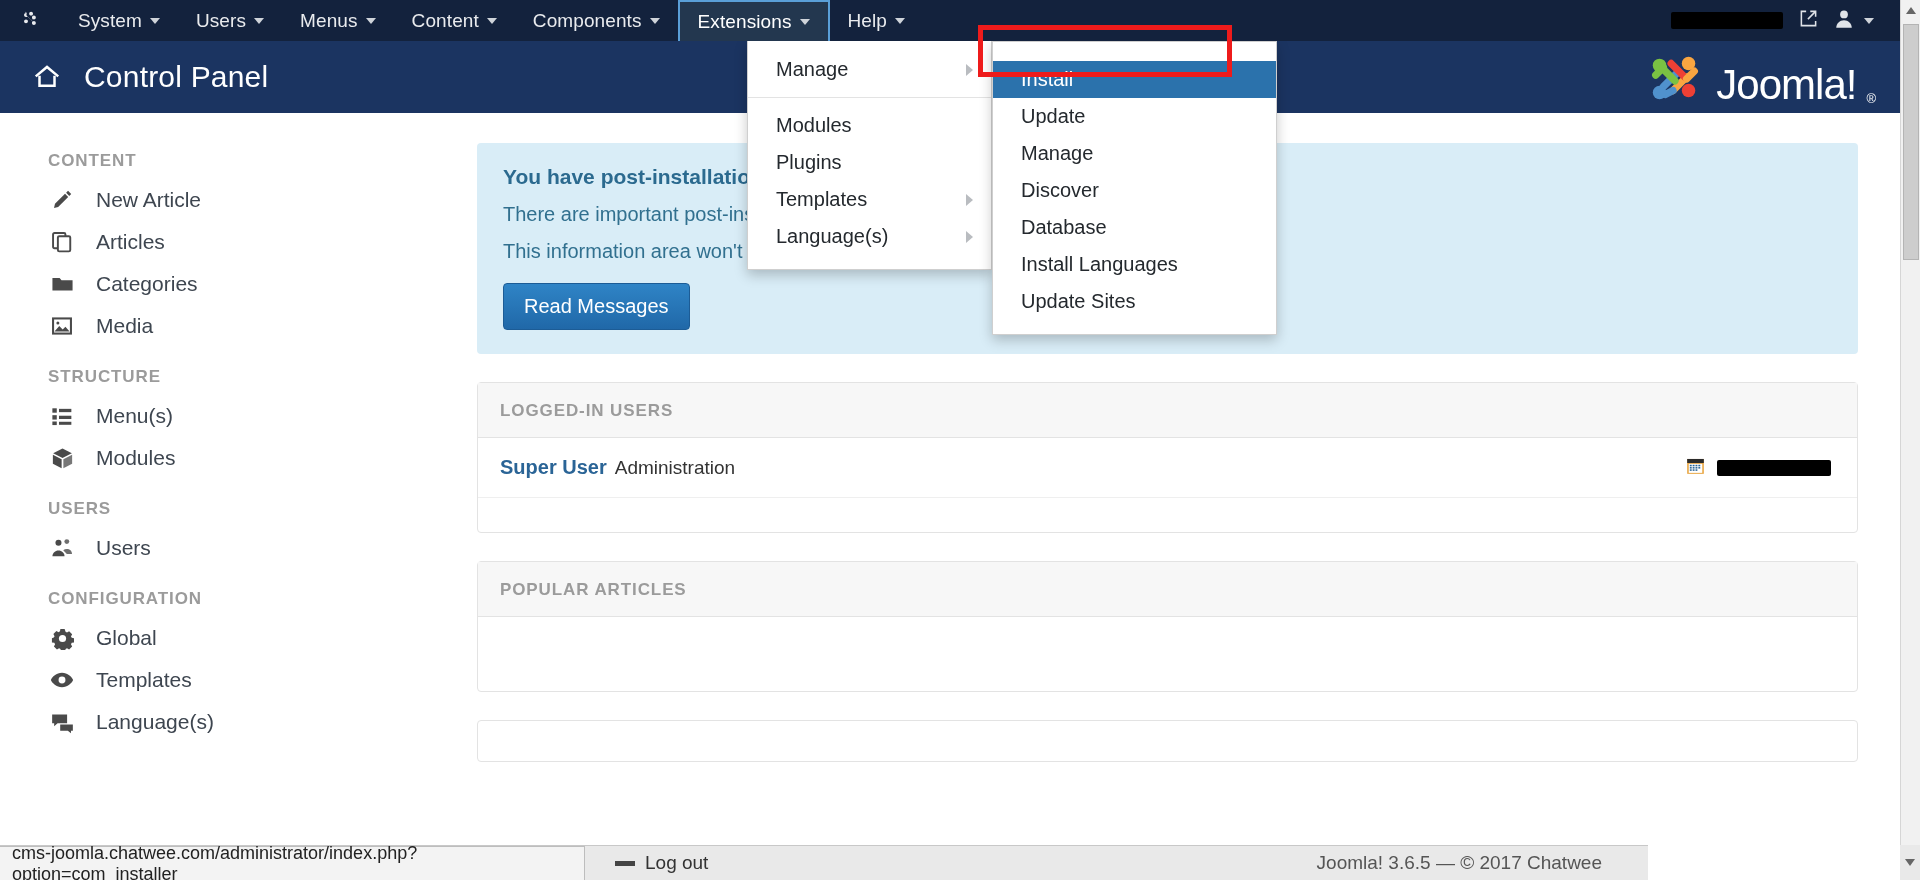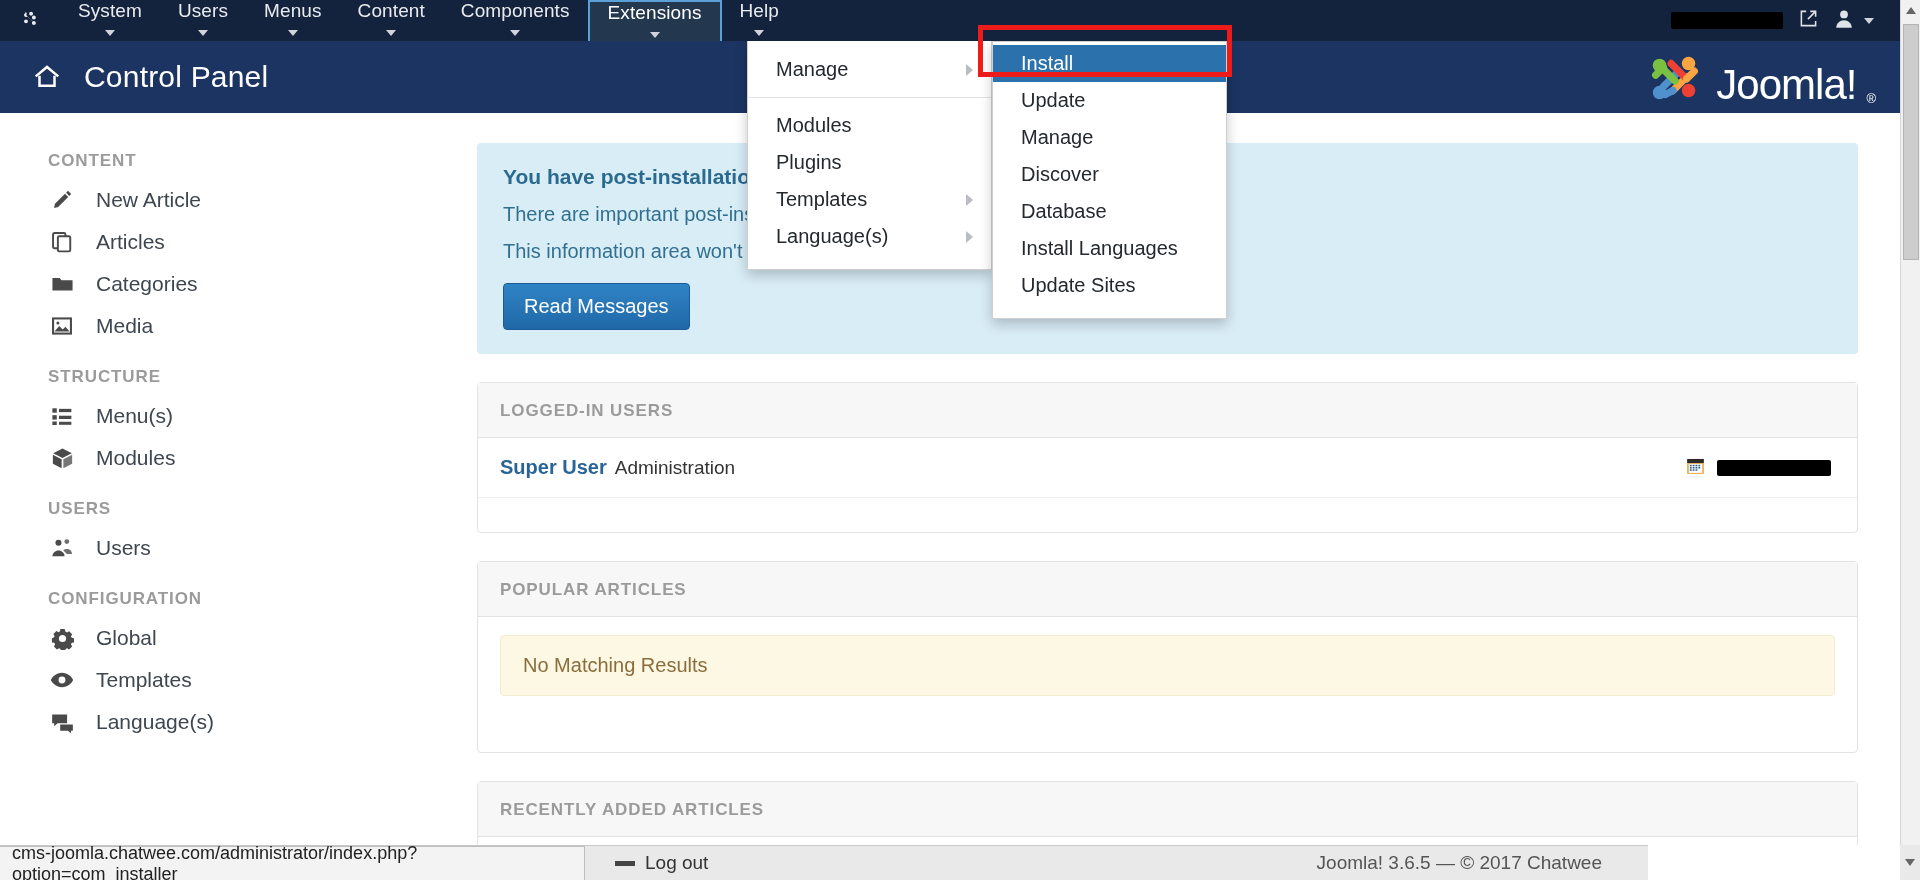--- a/index.html
+++ b/index.html
@@ -19,21 +19,21 @@
     z-index: 60;
   }
   .joomla-mark {
     width: 60px; display: flex; align-items: center; justify-content: center;
     color: #e8eaee;
   }
   .menu-item {
     display: flex; align-items: center; gap: 8px;
     padding: 0 18px;
     color: #e9ebee; font-size: 19px; letter-spacing: .1px;
-    cursor: pointer; white-space: nowrap; flex-direction: column;
+    cursor: pointer; white-space: nowrap;
   }
   .menu-item.active {
     background: #23374f;
     border-left: 2px solid #5a9fd8;
     border-right: 2px solid #5a9fd8;
     border-top: 2px solid #5a9fd8;
     color: #ffffff;
   }
   .caret-down {
     width: 0; height: 0;
@@ -95,23 +95,23 @@
   .dd-item .arrow-right {
     margin-left: auto;
     width: 0; height: 0;
     border-top: 6px solid transparent;
     border-bottom: 6px solid transparent;
     border-left: 7px solid #b9bcc0;
   }
   .dd-sep { height: 1px; background: #e3e3e3; margin: 9px 0; }
 
   #ext-submenu {
-    top: 41px; left: 992px; width: 235px;
+    top: 41px; left: 992px; width: 285px;
     border: 1px solid #cfcfcf;
-    padding: 3px 0 14px 0;
+    padding: 19px 0 14px 0;
   }
   .dd-item.highlight {
     background: #2b72ac;
     color: #ffffff;
   }
   
   .red-box {
     position: absolute;
     top: 25px; left: 978px; width: 254px; height: 52px;
     border: 5px solid #ee1b1b;
@@ -491,27 +491,25 @@
             <span class="redacted redact-date"></span>
           </span>
         </div>
         <div class="panel-spacer"></div>
       </div>
     </div>
 
     <div class="panel">
       <div class="panel-head">POPULAR ARTICLES</div>
       <div class="panel-pad">
-        <div class="warn-box">No Matching Results</div>
         <div class="panel-spacer"></div>
       </div>
     </div>
 
     <div class="panel">
-      <div class="panel-head">RECENTLY ADDED ARTICLES</div>
       <div class="panel-pad">
         
       </div>
     </div>
   </div>
 
   <div class="dropdown" id="ext-dropdown">
     <div class="dd-item">
       <span>Manage</span>
       <span class="arrow-right"></span>

